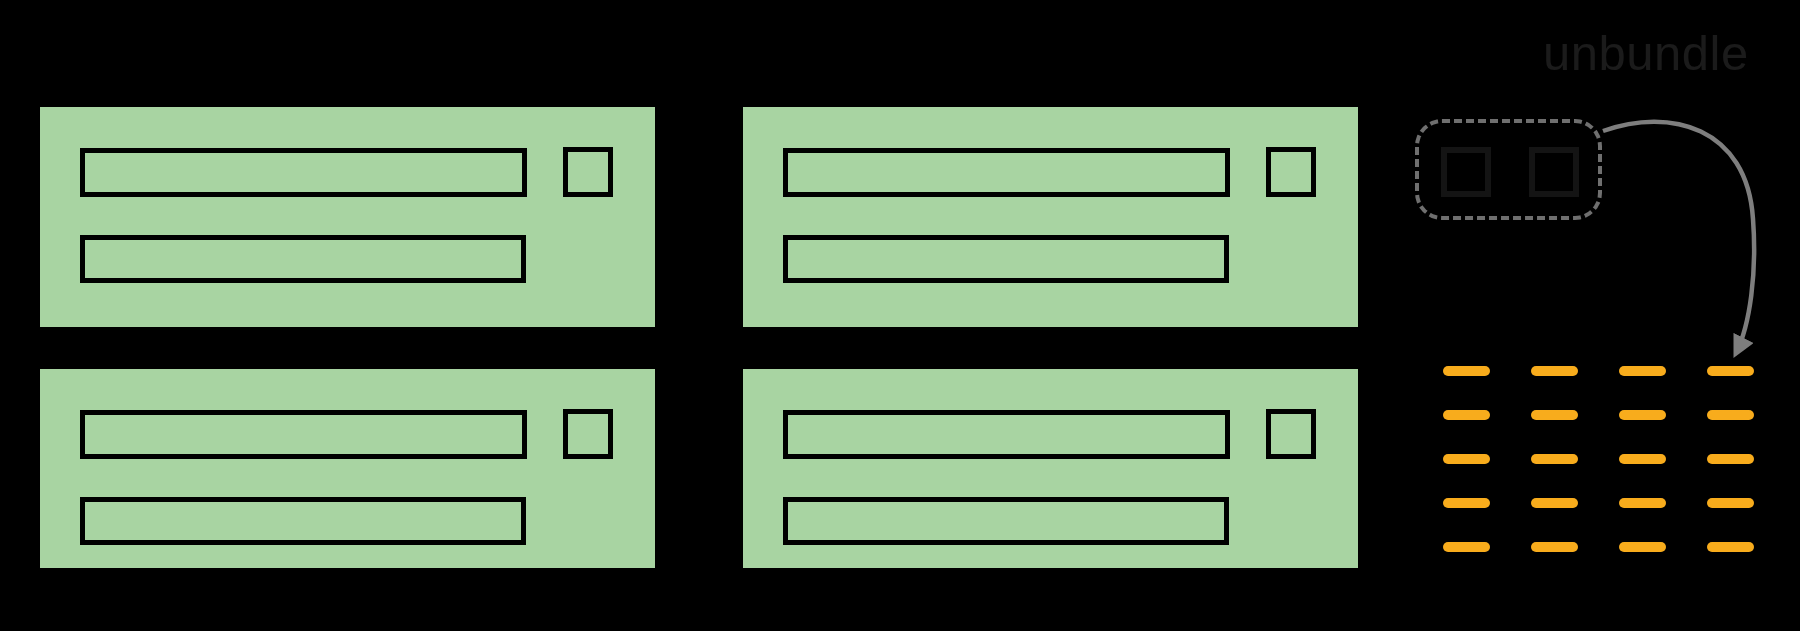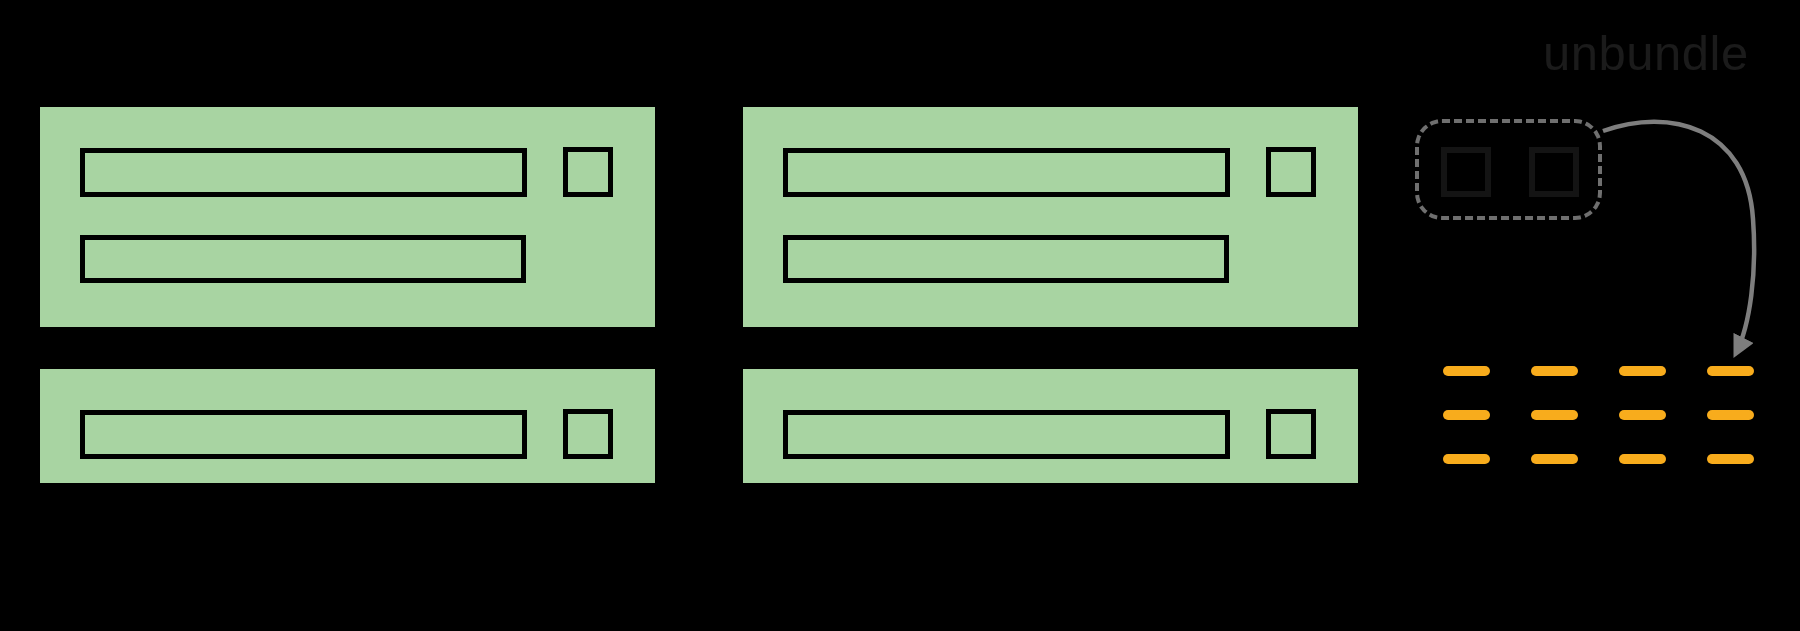--- a/index.html
+++ b/index.html
@@ -1,19 +1,19 @@
 <!DOCTYPE html>
 <html style="--canvas-bg: #000000; --label-text: #1b1b1b; --card-fill: #a8d4a2; --card-outline: #000000; --bundle-dash: #6f6f6f; --bundle-item: #141414; --arrow: #7e7e7e; --token: #f8ac1c;"><head>
 <meta charset="utf-8">
 <style>
   html, body { margin: 0; padding: 0; background: #000; }
   .stage {
     position: relative;
     width: 1800px;
-    height: 483px;
+    height: 568px;
     background: var(--canvas-bg, #000);
     overflow: hidden;
     font-family: "Liberation Sans", sans-serif;
     text-decoration: underline;
   }
 
   
   .unbundle-label {
     position: absolute;
     left: 1543px;

